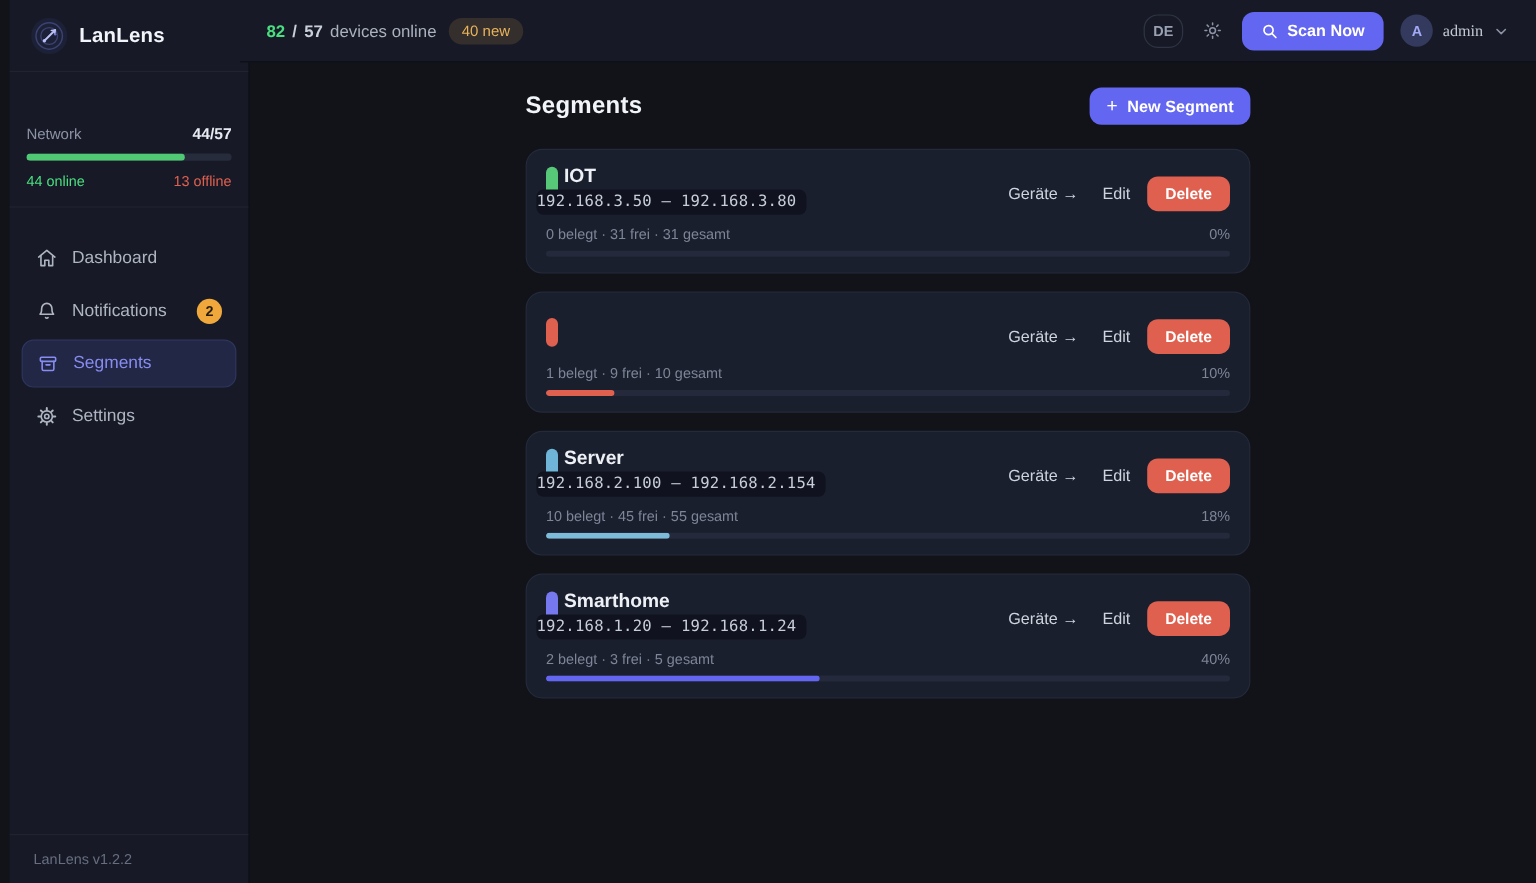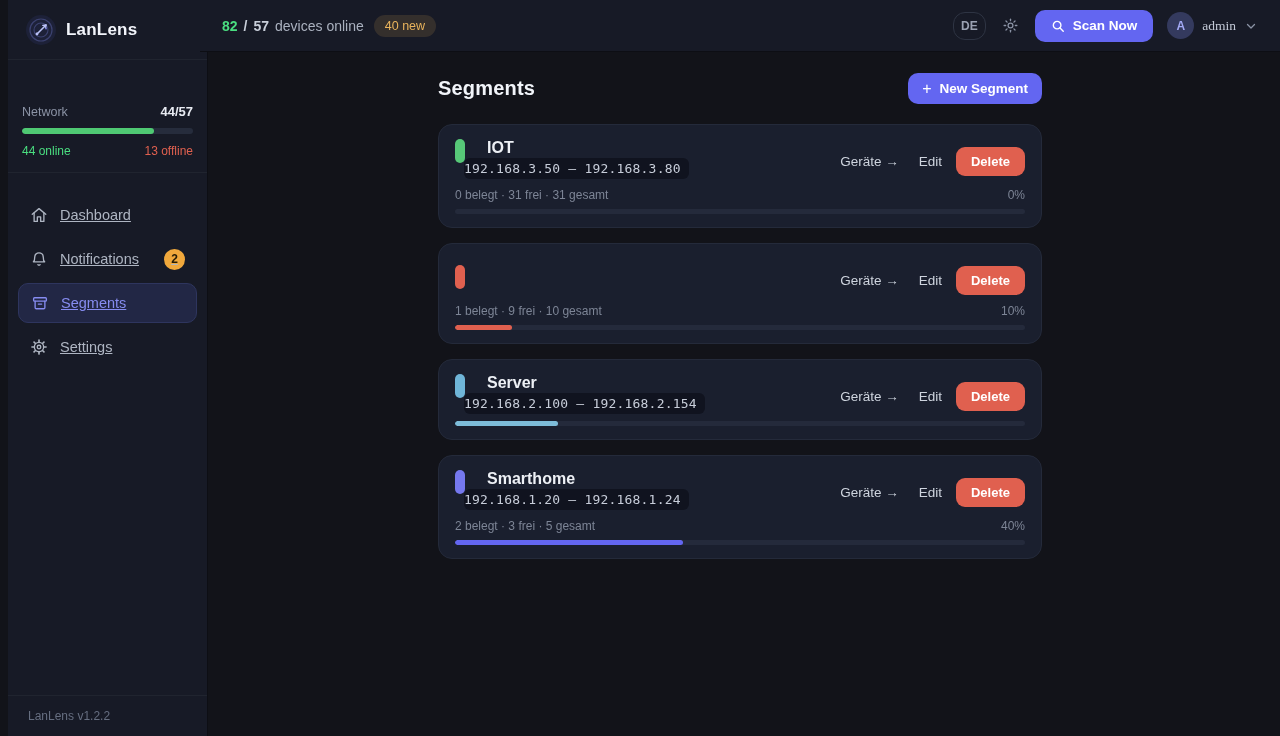--- a/index.html
+++ b/index.html
@@ -37,21 +37,21 @@
   .net-bar { margin-top: 9px; height: 6px; border-radius: 3px; background: #262c3c; overflow: hidden; }
   .net-fill { height: 100%; border-radius: 3px; }
   .net-row2 { display: flex; justify-content: space-between; margin-top: 10px; font-size: 12px; }
   .net-online { color: #4ade80; }
   .net-offline { color: #e0604f; }
 
   nav { margin-top: 22px; display: flex; flex-direction: column; gap: 4px; padding: 0 10px; }
   .nav-item {
     display: flex; align-items: center; gap: 12px;
     height: 40px; padding: 0 12px; border-radius: 10px;
-    font-size: 14.5px; color: #aeb5c2; cursor: pointer; text-decoration: underline;
+    font-size: 14.5px; color: #aeb5c2; cursor: pointer;
   }
   .nav-item svg { width: 18px; height: 18px; flex: 0 0 auto; }
   .nav-item.active {
     background: #222745;
     border: 1px solid #2e355e;
     color: #868cf0;
   }
   .nav-label { flex: 1 1 auto; }
   .nav-badge {
     width: 21px; height: 21px; border-radius: 50%;
@@ -118,21 +118,21 @@
     font-size: 13.5px; font-weight: 600; font-family: inherit;
   }
   .plus-glyph { font-size: 16px; font-weight: 400; line-height: 1; }
 
   .cards { margin-top: 20px; display: flex; flex-direction: column; gap: 15px; }
   .card {
     background: #1a1f2e; border: 1px solid #242a3a; border-radius: 14px;
     padding: 13px 16px 13px;
   }
   .card-row1 { display: flex; justify-content: space-between; align-items: center; }
-  .card-id { display: flex; gap: 22px; }
+  .card-id { display: flex; gap: 5px; }
   .pill { width: 10px; height: 24px; border-radius: 5px; margin-top: 1px; flex: 0 0 auto; }
   .card-title { font-size: 16px; font-weight: 700; color: #edf0f5; line-height: 20px; }
   .ip-range {
     display: inline-block; margin-left: -23px;
     background: #10131f; border-radius: 6px; padding: 3px 8px 3px 0;
     font-family: "DejaVu Sans Mono", "Liberation Mono", monospace;
     font-size: 13px; color: #c7cdd9; letter-spacing: .2px;
     padding-left: 0;
   }
   .card-actions { display: flex; align-items: center; gap: 20px; align-self: flex-start; margin-top: 9px; }
@@ -337,20 +337,24 @@
               <div class="card-title">Server</div>
               <span class="ip-range">192.168.2.100 — 192.168.2.154</span>
             </div>
           </div>
           <div class="card-actions">
             <button class="link-btn">Geräte →</button>
             <button class="link-btn">Edit</button>
             <button class="delete-btn">Delete</button>
           </div>
         </div>
+        <div class="card-stats">
+          <span>10 belegt · 45 frei · 55 gesamt</span>
+          <span>18%</span>
+        </div>
         <div class="card-bar">
           <div class="card-fill" style="width: 18%; background: rgb(125, 188, 217);"></div>
         </div>
       </section>
 
       <section class="card">
         <div class="card-row1">
           <div class="card-id">
             <span class="pill" style="background: rgb(117, 120, 238);"></span>
             <div>

